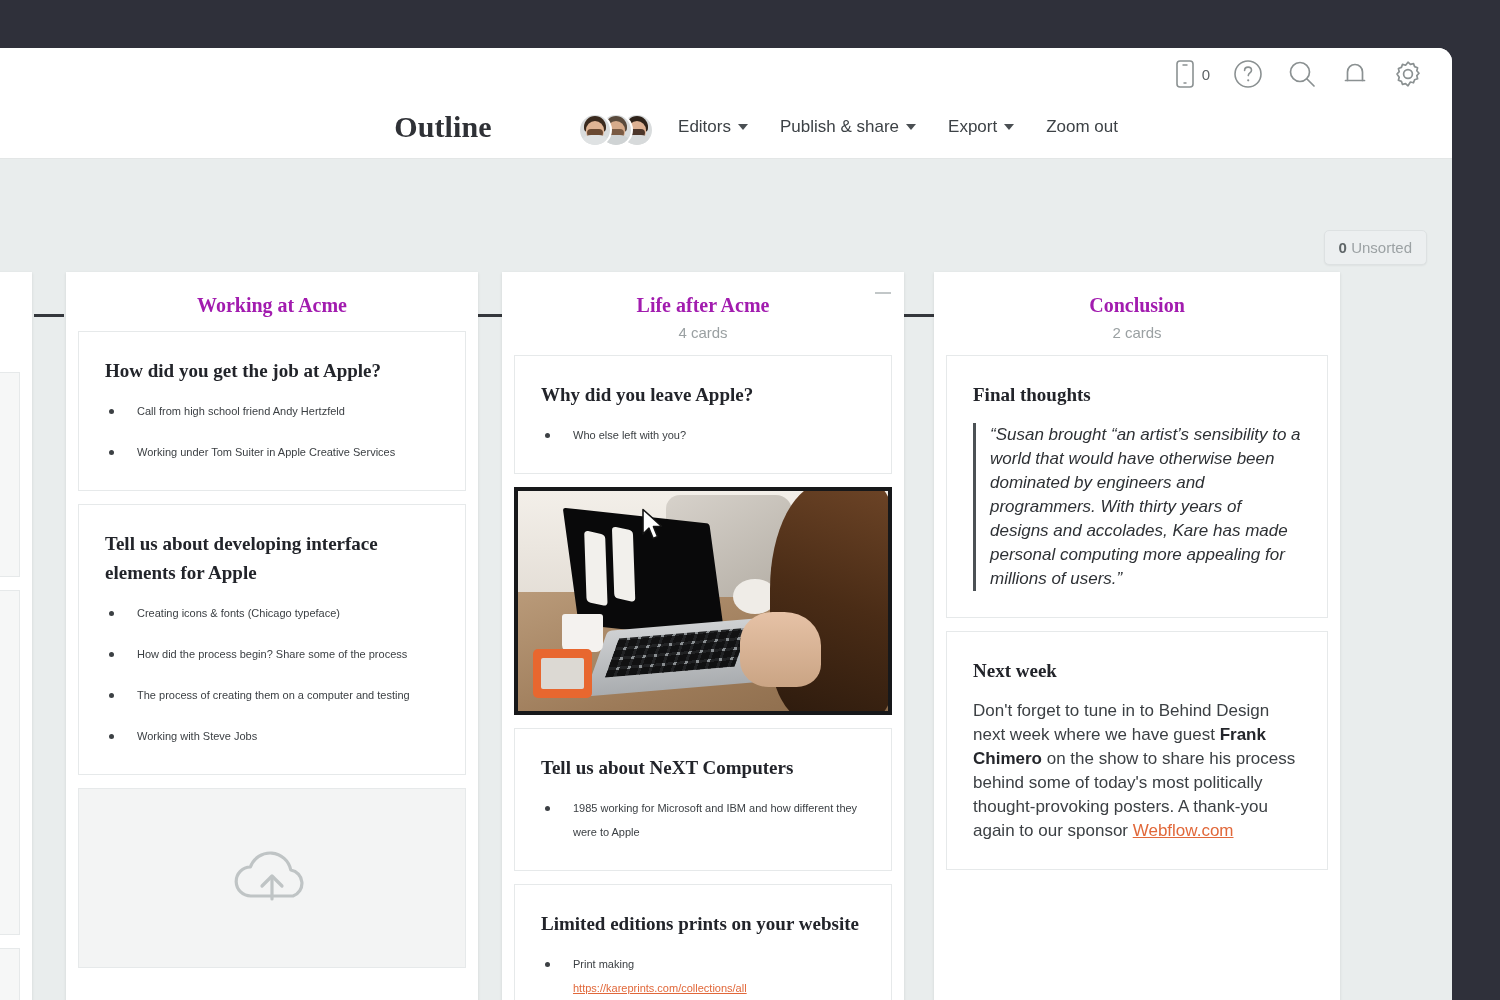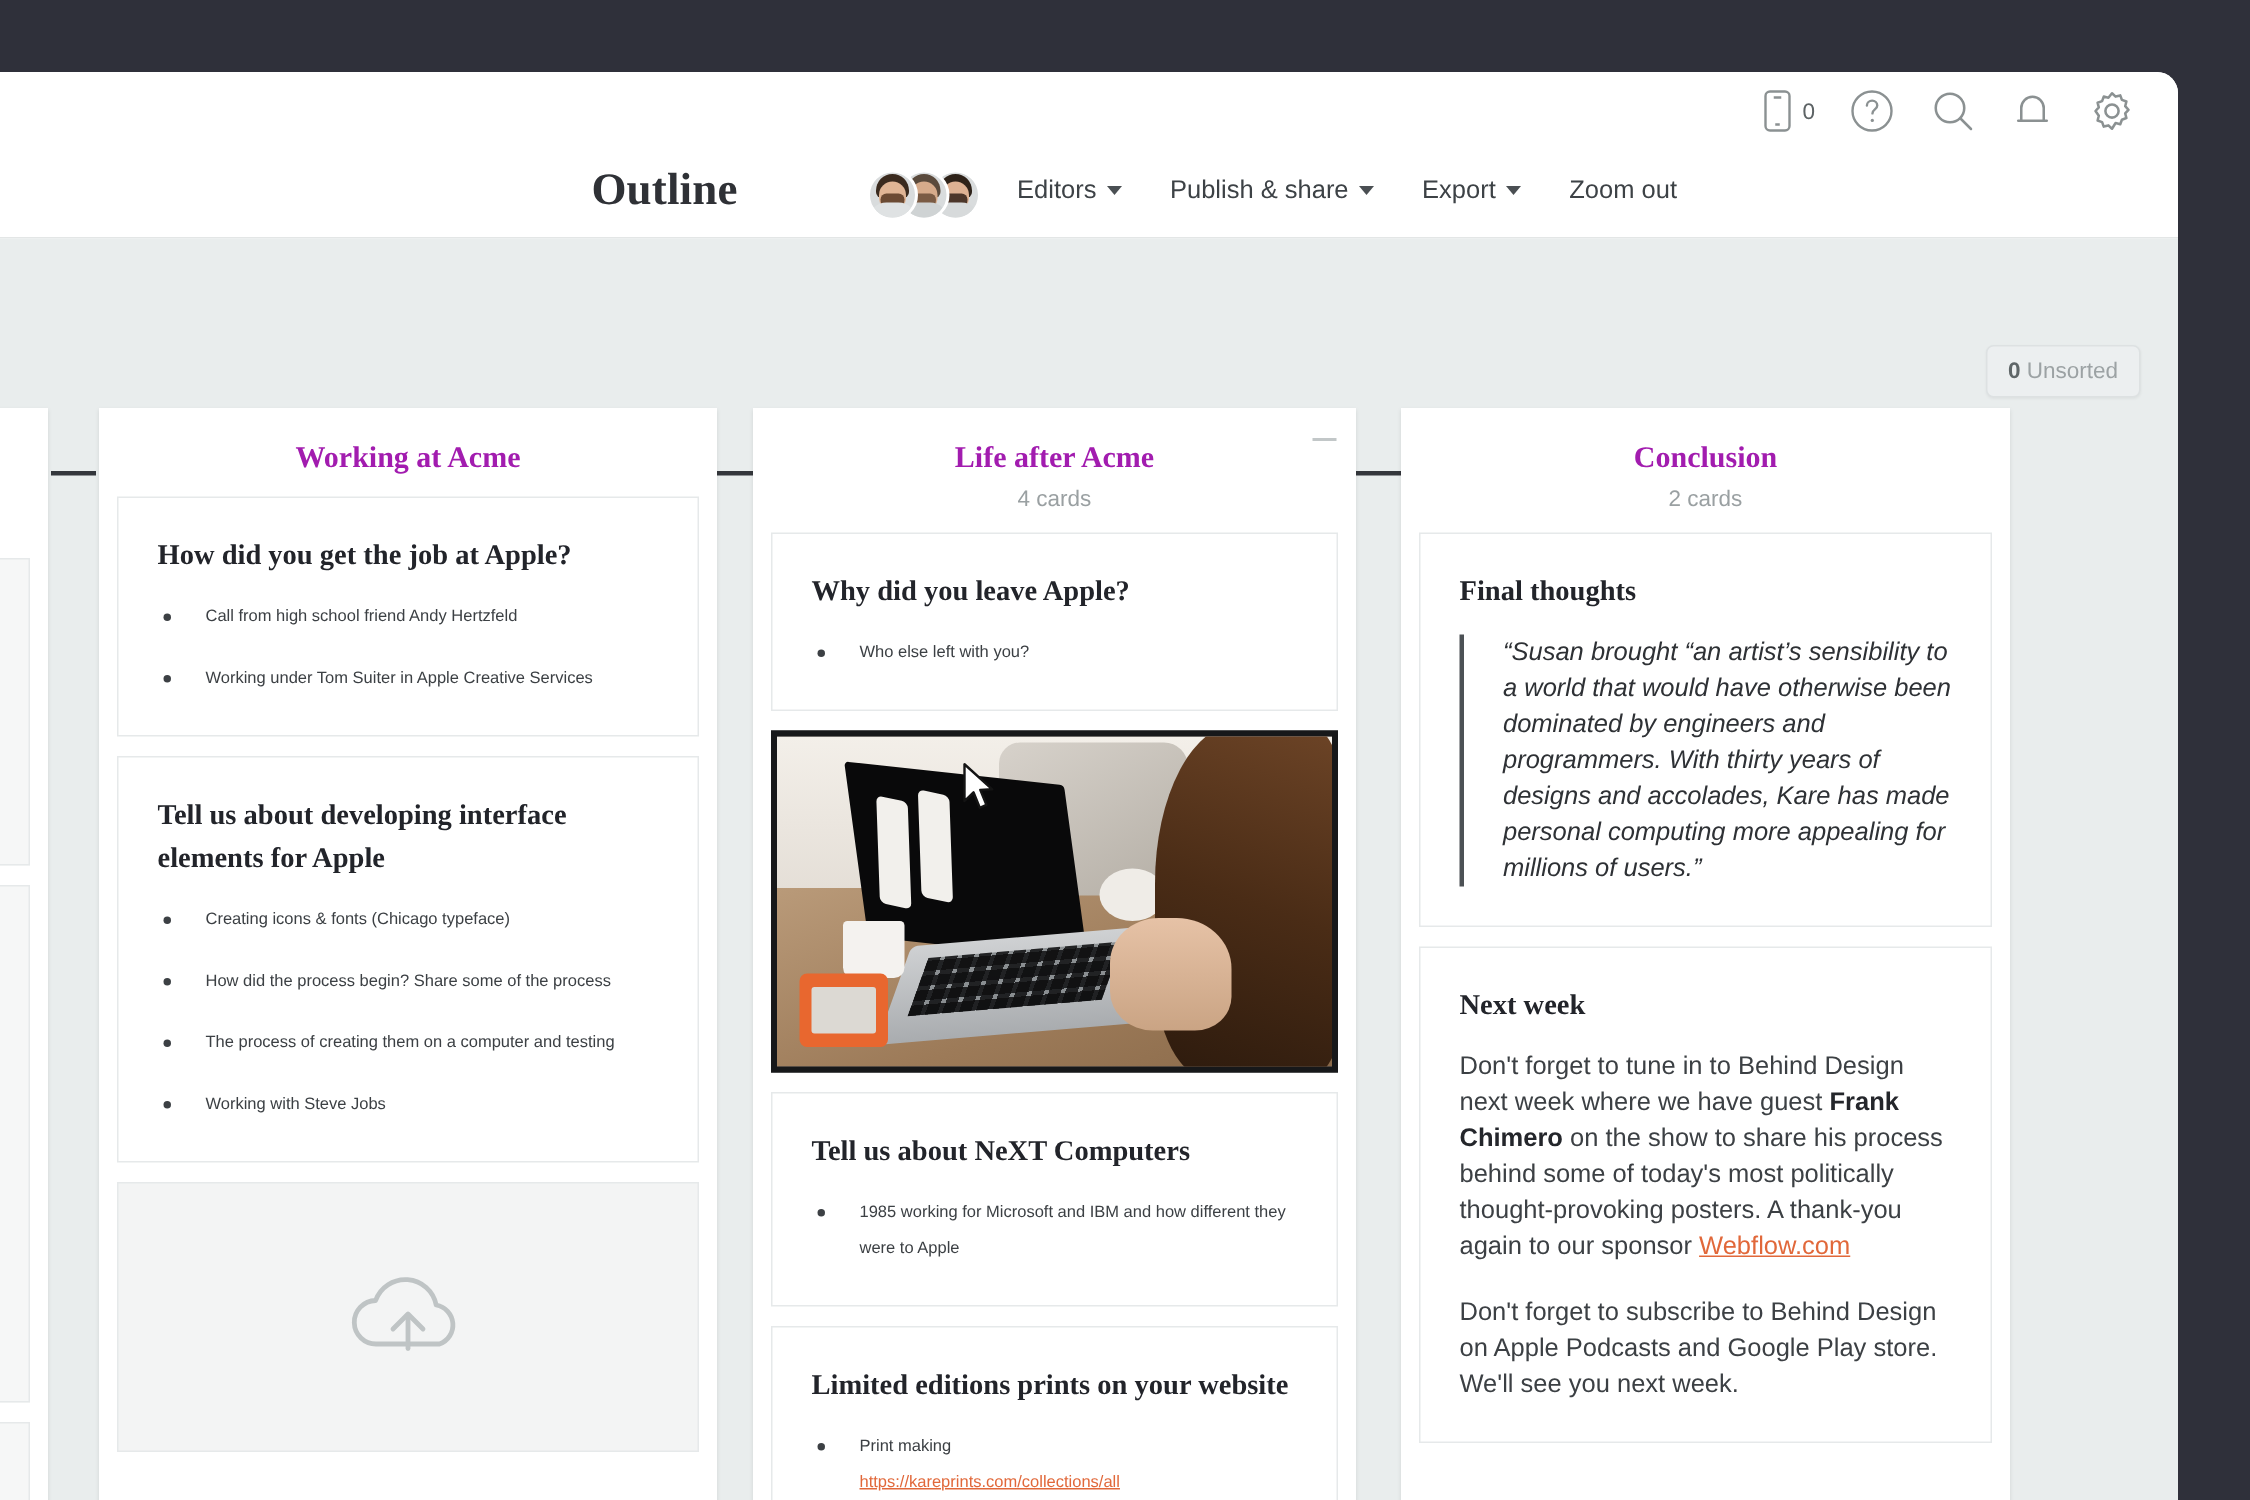--- a/index.html
+++ b/index.html
@@ -173,21 +173,21 @@
 
   .card p.body {
     font-size: 17px; line-height: 24px; color: #3c4044;
     margin-bottom: 20px;
   }
   .card p.body:last-child { margin-bottom: 0; }
   .card p.body b { font-weight: bold; color: #24262b; }
 
   .quote {
     border-left: 3px solid #4c5155;
-    padding-left: 26px;
+    padding-left: 14px;
     font-style: italic;
     font-size: 17px; line-height: 24px;
     color: #2e3135;
   }
 
   
   .media-card {
     border: 4px solid #17181a;
     background: #0b0b0c;
     position: relative;
@@ -521,21 +521,20 @@
         <div class="card">
           <div class="card-title">Final thoughts</div>
           <div class="quote">“Susan brought “an artist’s sensibility to a world that would have otherwise been dominated by engineers and programmers. With thirty years of designs and accolades, Kare has made personal computing more appealing for millions of users.”</div>
         </div>
 
         <div class="card">
           <div class="card-title">Next week</div>
           <p class="body">
             <span>Don't forget to tune in to Behind Design next week where we have guest </span><b>Frank Chimero</b><span> on the show to share his process behind some of today's most politically thought-provoking posters. A thank-you again to our sponsor </span><a class="link" href="#">Webflow.com</a>
           </p>
-          <p class="body">Don't forget to subscribe to Behind Design on Apple Podcasts and Google Play store. We'll see you next week.</p>
         </div>
       </div>
 
     </div>
   </div>
 
   <div class="cursor" style="left:641px; top:508px;">
     <svg width="26" height="34" viewBox="0 0 26 34">
       <path d="M2 1.5 L2 26 L8 20.2 L12.2 30.5 L16.6 28.6 L12.5 18.6 L20.5 18.2 Z" fill="#ffffff" stroke="#141414" stroke-width="1.6" stroke-linejoin="round"></path>
     </svg>

